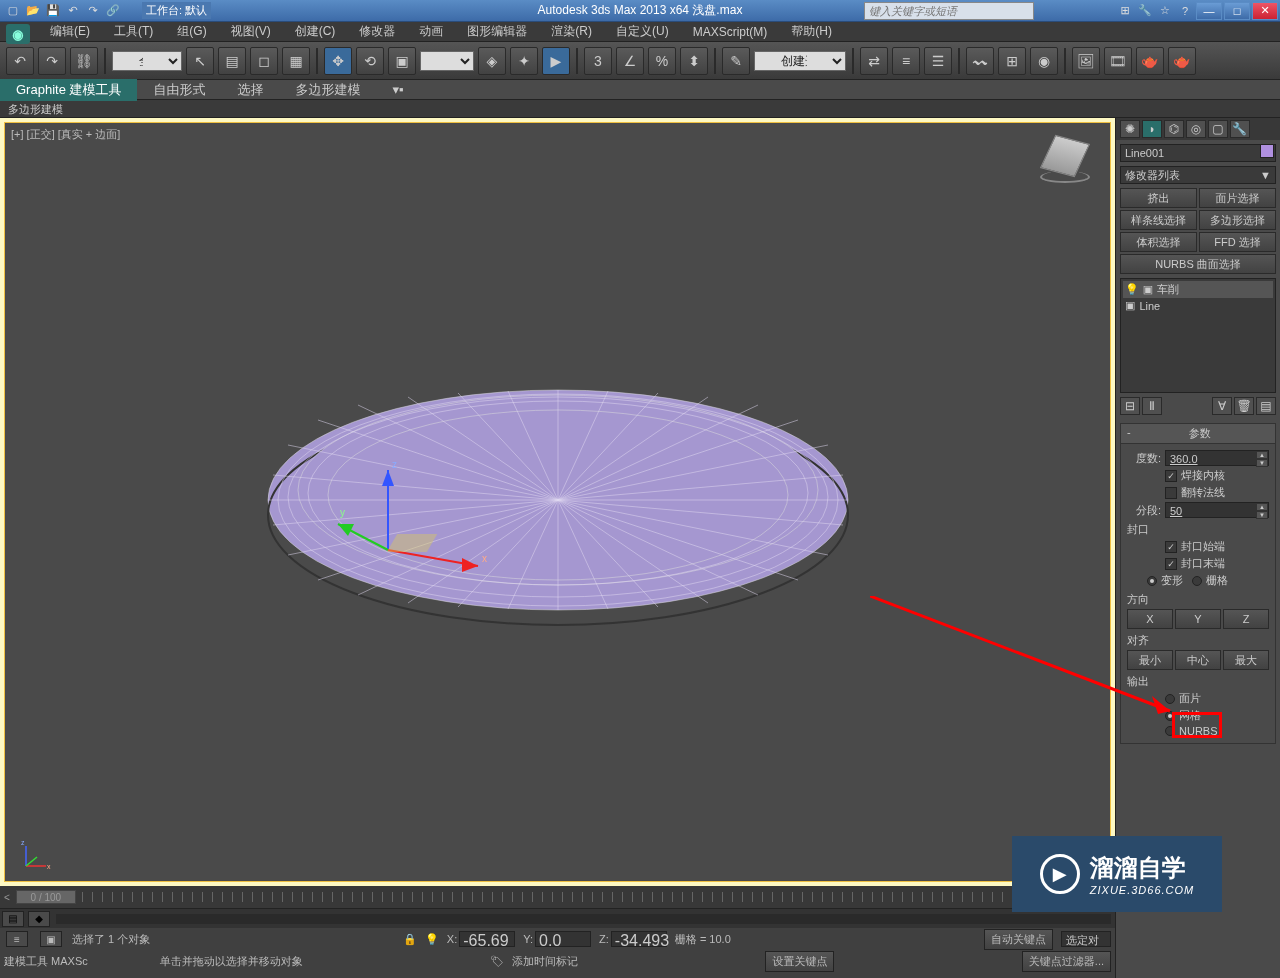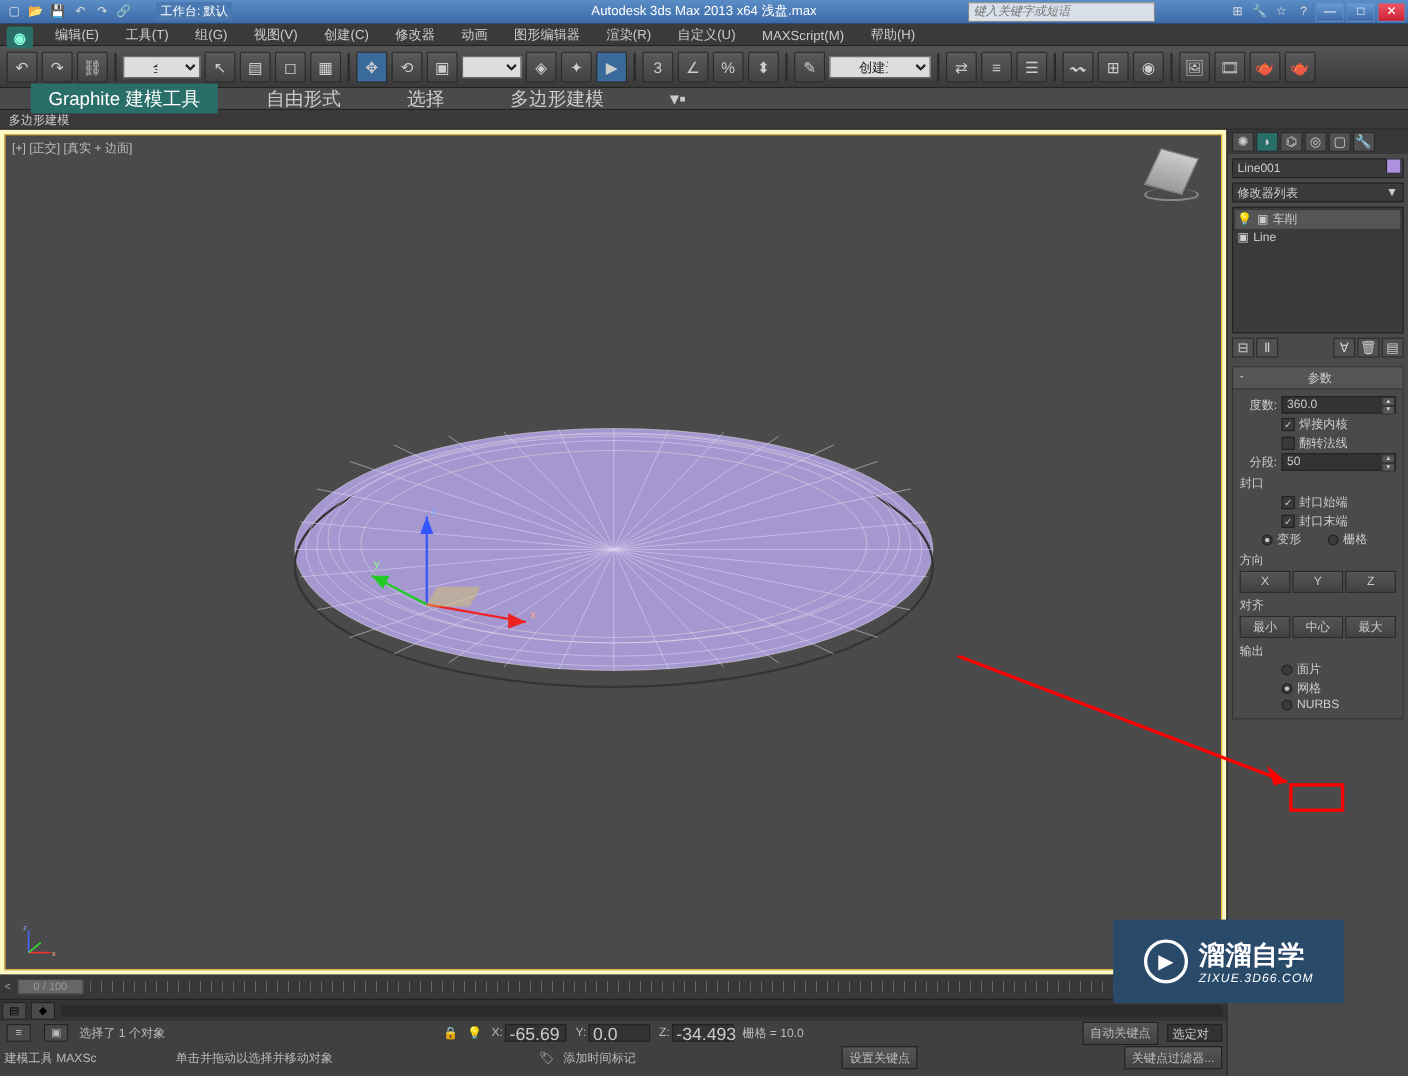--- a/index.html
+++ b/index.html
@@ -4,39 +4,39 @@
 <style>
 * { margin: 0; padding: 0; box-sizing: border-box; font-family: "Microsoft YaHei", Arial, sans-serif; }
 body { width: 1280px; height: 978px; background: #404040; overflow: hidden; position: relative; }
 
 
 .title-bar { height: 22px; background: linear-gradient(#5a8cc5, #3d6ba8); display: flex; align-items: center; border-bottom: 1px solid #2a4c7a; }
 .title-icons-left { display: flex; padding-left: 4px; gap: 2px; }
 .title-icon { width: 18px; height: 18px; display: flex; align-items: center; justify-content: center; color: #ddd; font-size: 11px; }
 .title-workspace { margin-left: 20px; font-size: 11px; color: #fff; background: #4a78b0; padding: 1px 4px; }
 .title-center { position: absolute; left: 50%; transform: translateX(-50%); font-size: 12px; color: #fff; }
-.title-search { position: absolute; right: 230px; width: 170px; height: 18px; background: #d8e0ea; border: 1px solid #888; font-size: 11px; padding: 0 4px; color: #999; font-style: italic; }
+.title-search { position: absolute; right: 246px; width: 170px; height: 18px; background: #d8e0ea; border: 1px solid #888; font-size: 11px; padding: 0 4px; color: #999; font-style: italic; }
 .title-right { position: absolute; right: 2px; display: flex; gap: 2px; align-items: center; }
 .win-btn { width: 26px; height: 18px; background: linear-gradient(#6a9cd5, #3d6ba8); border: 1px solid #5a8cc5; display: flex; align-items: center; justify-content: center; color: #fff; font-size: 11px; }
 .win-close { background: linear-gradient(#e56, #c23); }
 
 
 .menu-bar { height: 20px; background: #3a3a3a; display: flex; align-items: center; padding-left: 40px; gap: 4px; border-bottom: 1px solid #222; }
 .menu-logo { position: absolute; left: 6px; top: 24px; width: 24px; height: 20px; background: #2a6e6a; border-radius: 3px; display: flex; align-items: center; justify-content: center; color: #8fd; font-size: 13px; font-weight: bold; }
 .menu-item { font-size: 12px; color: #ccc; padding: 2px 10px; }
 
 
 .main-toolbar { height: 38px; background: linear-gradient(#555, #3a3a3a); display: flex; align-items: center; padding: 0 6px; gap: 4px; border-bottom: 1px solid #222; }
 .tb-btn { width: 28px; height: 28px; background: linear-gradient(#5a5a5a, #424242); border: 1px solid #2a2a2a; border-radius: 2px; display: flex; align-items: center; justify-content: center; color: #ccc; font-size: 14px; }
 .tb-sep { width: 2px; height: 26px; background: #2a2a2a; margin: 0 2px; }
 .tb-dropdown { height: 20px; background: #ddd; border: 1px solid #666; font-size: 12px; padding: 0 22px; color: #222; }
 
 
 .ribbon { height: 20px; background: #4a4a4a; display: flex; align-items: center; border-bottom: 1px solid #222; }
-.ribbon-tab { font-size: 17px; color: #ccc; padding: 2px 16px; margin-left: 28px; }
+.ribbon-tab { font-size: 13px; color: #ccc; padding: 2px 16px; }
 .ribbon-tab.active { background: #2a6e6a; color: #fff; }
 .ribbon-sub { height: 18px; background: #3a3a3a; font-size: 11px; color: #ccc; padding: 2px 8px; border-bottom: 1px solid #222; }
 
 
 .viewport-area { position: absolute; top: 118px; left: 0; right: 165px; bottom: 92px; background: #fef9c3; text-align: right; }
 .viewport { position: absolute; inset: 4px; background: #4a4a4a; border: 1px solid #f0c040; }
 .viewport-label { position: absolute; top: 4px; left: 6px; font-size: 11px; color: #bbb; }
 .viewcube { position: absolute; top: 10px; right: 20px; width: 50px; height: 50px; }
 .vc-cube { width: 36px; height: 36px; background: linear-gradient(#ccc, #999); transform: rotate(15deg) skew(-10deg); margin: 5px auto; border: 1px solid #888; }
 .vc-ring { position: absolute; bottom: 0; left: 50%; transform: translateX(-50%); width: 50px; height: 12px; border: 2px solid #888; border-radius: 50%; border-top: none; }
@@ -61,21 +61,21 @@
 .rp-button.wide { flex: 1 0 95%; }
 .rp-stack { margin: 4px; height: 115px; background: #3a3a3a; border: 1px solid #222; padding: 2px; }
 .rp-stack-item { padding: 1px 2px; font-size: 11px; display: flex; align-items: center; gap: 4px; }
 .rp-stack-item.sel { background: #555; }
 .rp-stack-tools { height: 22px; display: flex; gap: 2px; margin: 2px 4px; }
 .rp-rollout { margin: 4px; border: 1px solid #333; }
 .rp-rollout-header { background: #555; padding: 2px 6px; font-size: 11px; text-align: center; border-bottom: 1px solid #333; }
 .rp-rollout-body { padding: 4px 6px; }
 .rp-row { display: flex; align-items: center; gap: 4px; margin: 2px 0; font-size: 11px; }
 .rp-label { min-width: 34px; text-align: right; }
-.rp-spinner { flex: 1; height: 16px; background: #333; border: 1px solid #222; position: relative; display: flex; align-items: center; padding: 0 16px 0 4px; font-size: 11px; }
+.rp-spinner { flex: 1; height: 16px; background: #333; border: 1px solid #222; position: relative; display: flex; align-items: flex-end; padding: 0 16px 0 4px; font-size: 11px; text-decoration: underline; }
 .rp-spinner-btns { position: absolute; right: 0; top: 0; width: 12px; height: 100%; display: flex; flex-direction: column; }
 .rp-spin-up, .rp-spin-down { flex: 1; background: #555; border: 1px solid #333; font-size: 6px; display: flex; align-items: center; justify-content: center; }
 .rp-check { display: flex; align-items: center; gap: 4px; }
 .rp-checkbox { width: 12px; height: 12px; background: #3a3a3a; border: 1px solid #222; display: flex; align-items: center; justify-content: center; font-size: 9px; }
 .rp-radio { width: 10px; height: 10px; border-radius: 50%; background: #3a3a3a; border: 1px solid #222; display: flex; align-items: center; justify-content: center; }
 .rp-radio.checked::after { content: ''; width: 4px; height: 4px; border-radius: 50%; background: #ccc; }
 .rp-group-label { font-size: 11px; margin: 4px 0 2px; }
 .rp-btn-row { display: flex; gap: 2px; }
 .rp-small-btn { flex: 1; height: 20px; background: linear-gradient(#555, #424242); border: 1px solid #2a2a2a; font-size: 11px; display: flex; align-items: center; justify-content: center; }
 
@@ -284,20 +284,29 @@
     <div class="rp-tab">◎</div>
     <div class="rp-tab">▢</div>
     <div class="rp-tab">🔧</div>
   </div>
   <div class="rp-name">Line001</div>
   <div class="rp-color"></div>
   <div class="rp-modlist">
     <span>修改器列表</span>
     <span style="margin-left:auto">▼</span>
   </div>
+  <div class="rp-buttons">
+    <div class="rp-button">挤出</div>
+    <div class="rp-button">面片选择</div>
+    <div class="rp-button">样条线选择</div>
+    <div class="rp-button">多边形选择</div>
+    <div class="rp-button">体积选择</div>
+    <div class="rp-button">FFD 选择</div>
+    <div class="rp-button wide">NURBS 曲面选择</div>
+  </div>
   <div class="rp-stack">
     <div class="rp-stack-item sel">
         <span>💡</span>
         <span>▣</span>
         <span>车削</span>
       </div>
     <div class="rp-stack-item">
         <span>▣</span>
         <span>Line</span>
       </div>
@@ -343,21 +352,21 @@
       </div>
       <div class="rp-group-label">封口</div>
       <div class="rp-row rp-check" style="padding-left:38px">
         <div class="rp-checkbox">✓</div>
         <span>封口始端</span>
       </div>
       <div class="rp-row rp-check" style="padding-left:38px">
         <div class="rp-checkbox">✓</div>
         <span>封口末端</span>
       </div>
-      <div class="rp-row" style="padding-left:20px;gap:24px">
+      <div class="rp-row" style="padding-left:20px;gap:9px">
         <div class="rp-check">
             <div class="rp-radio checked"></div>
             <span>变形</span>
           </div>
         <div class="rp-check">
             <div class="rp-radio"></div>
             <span>栅格</span>
           </div>
       </div>
       <div class="rp-group-label">方向</div>

